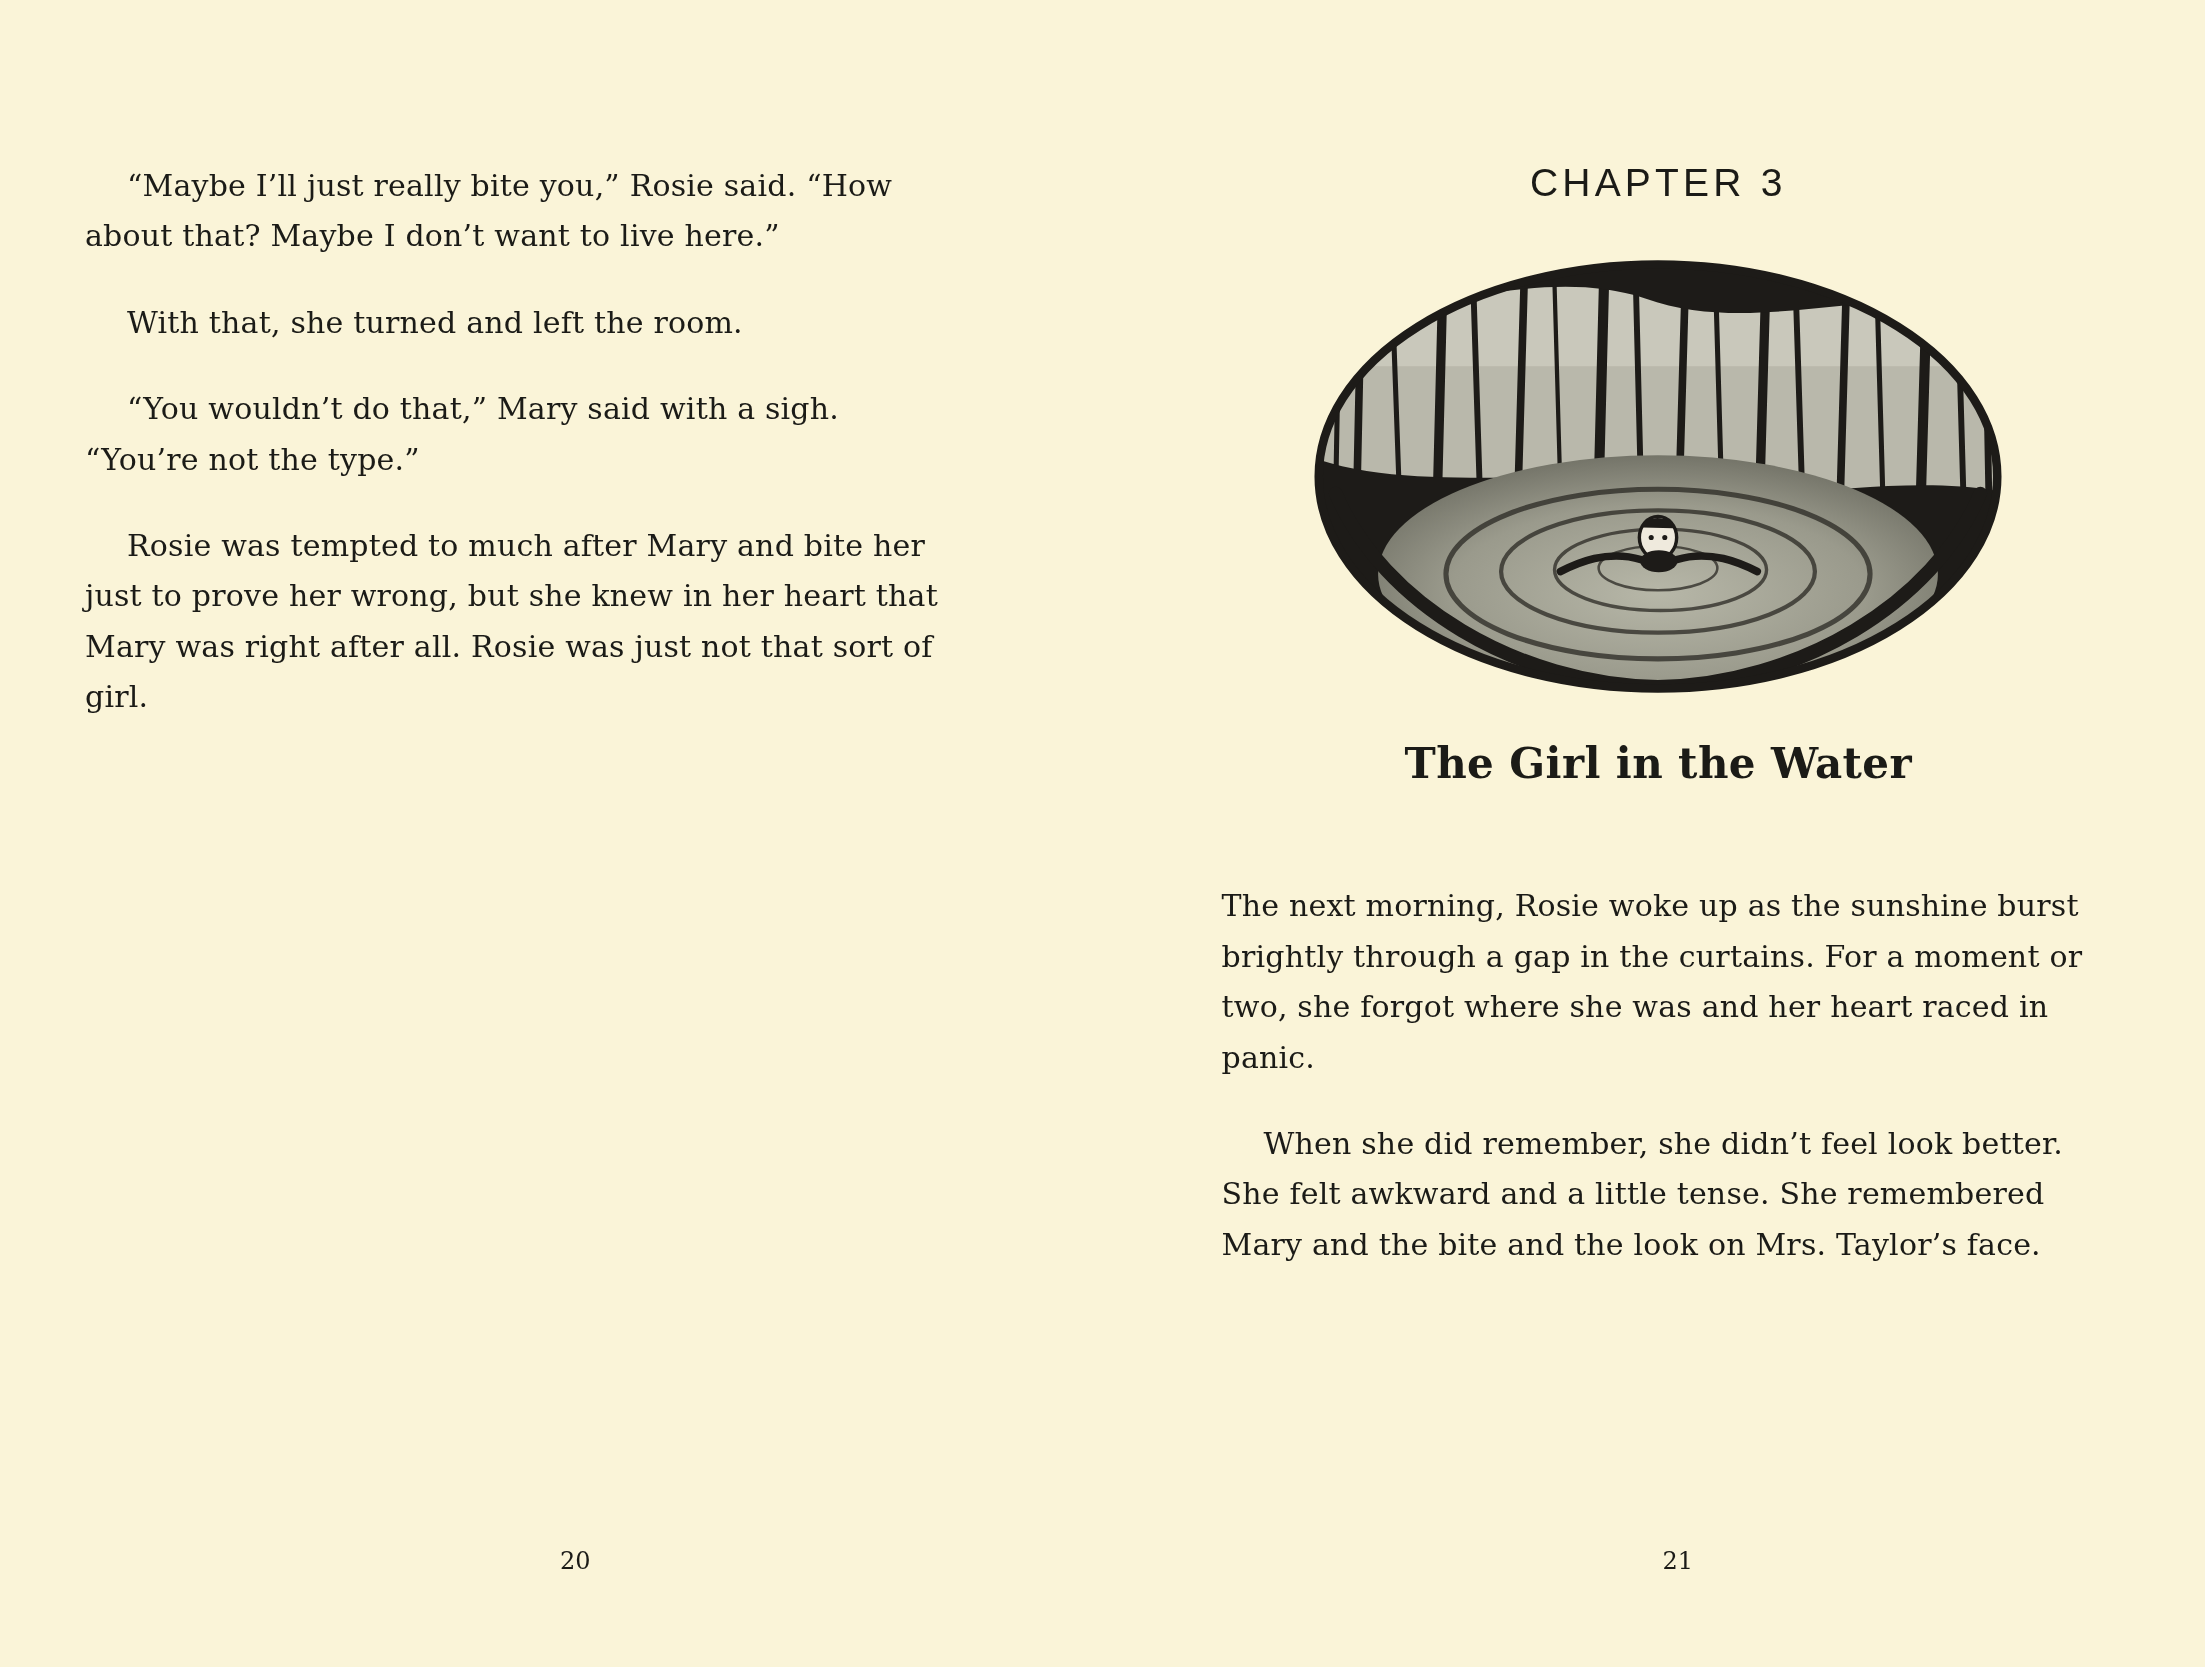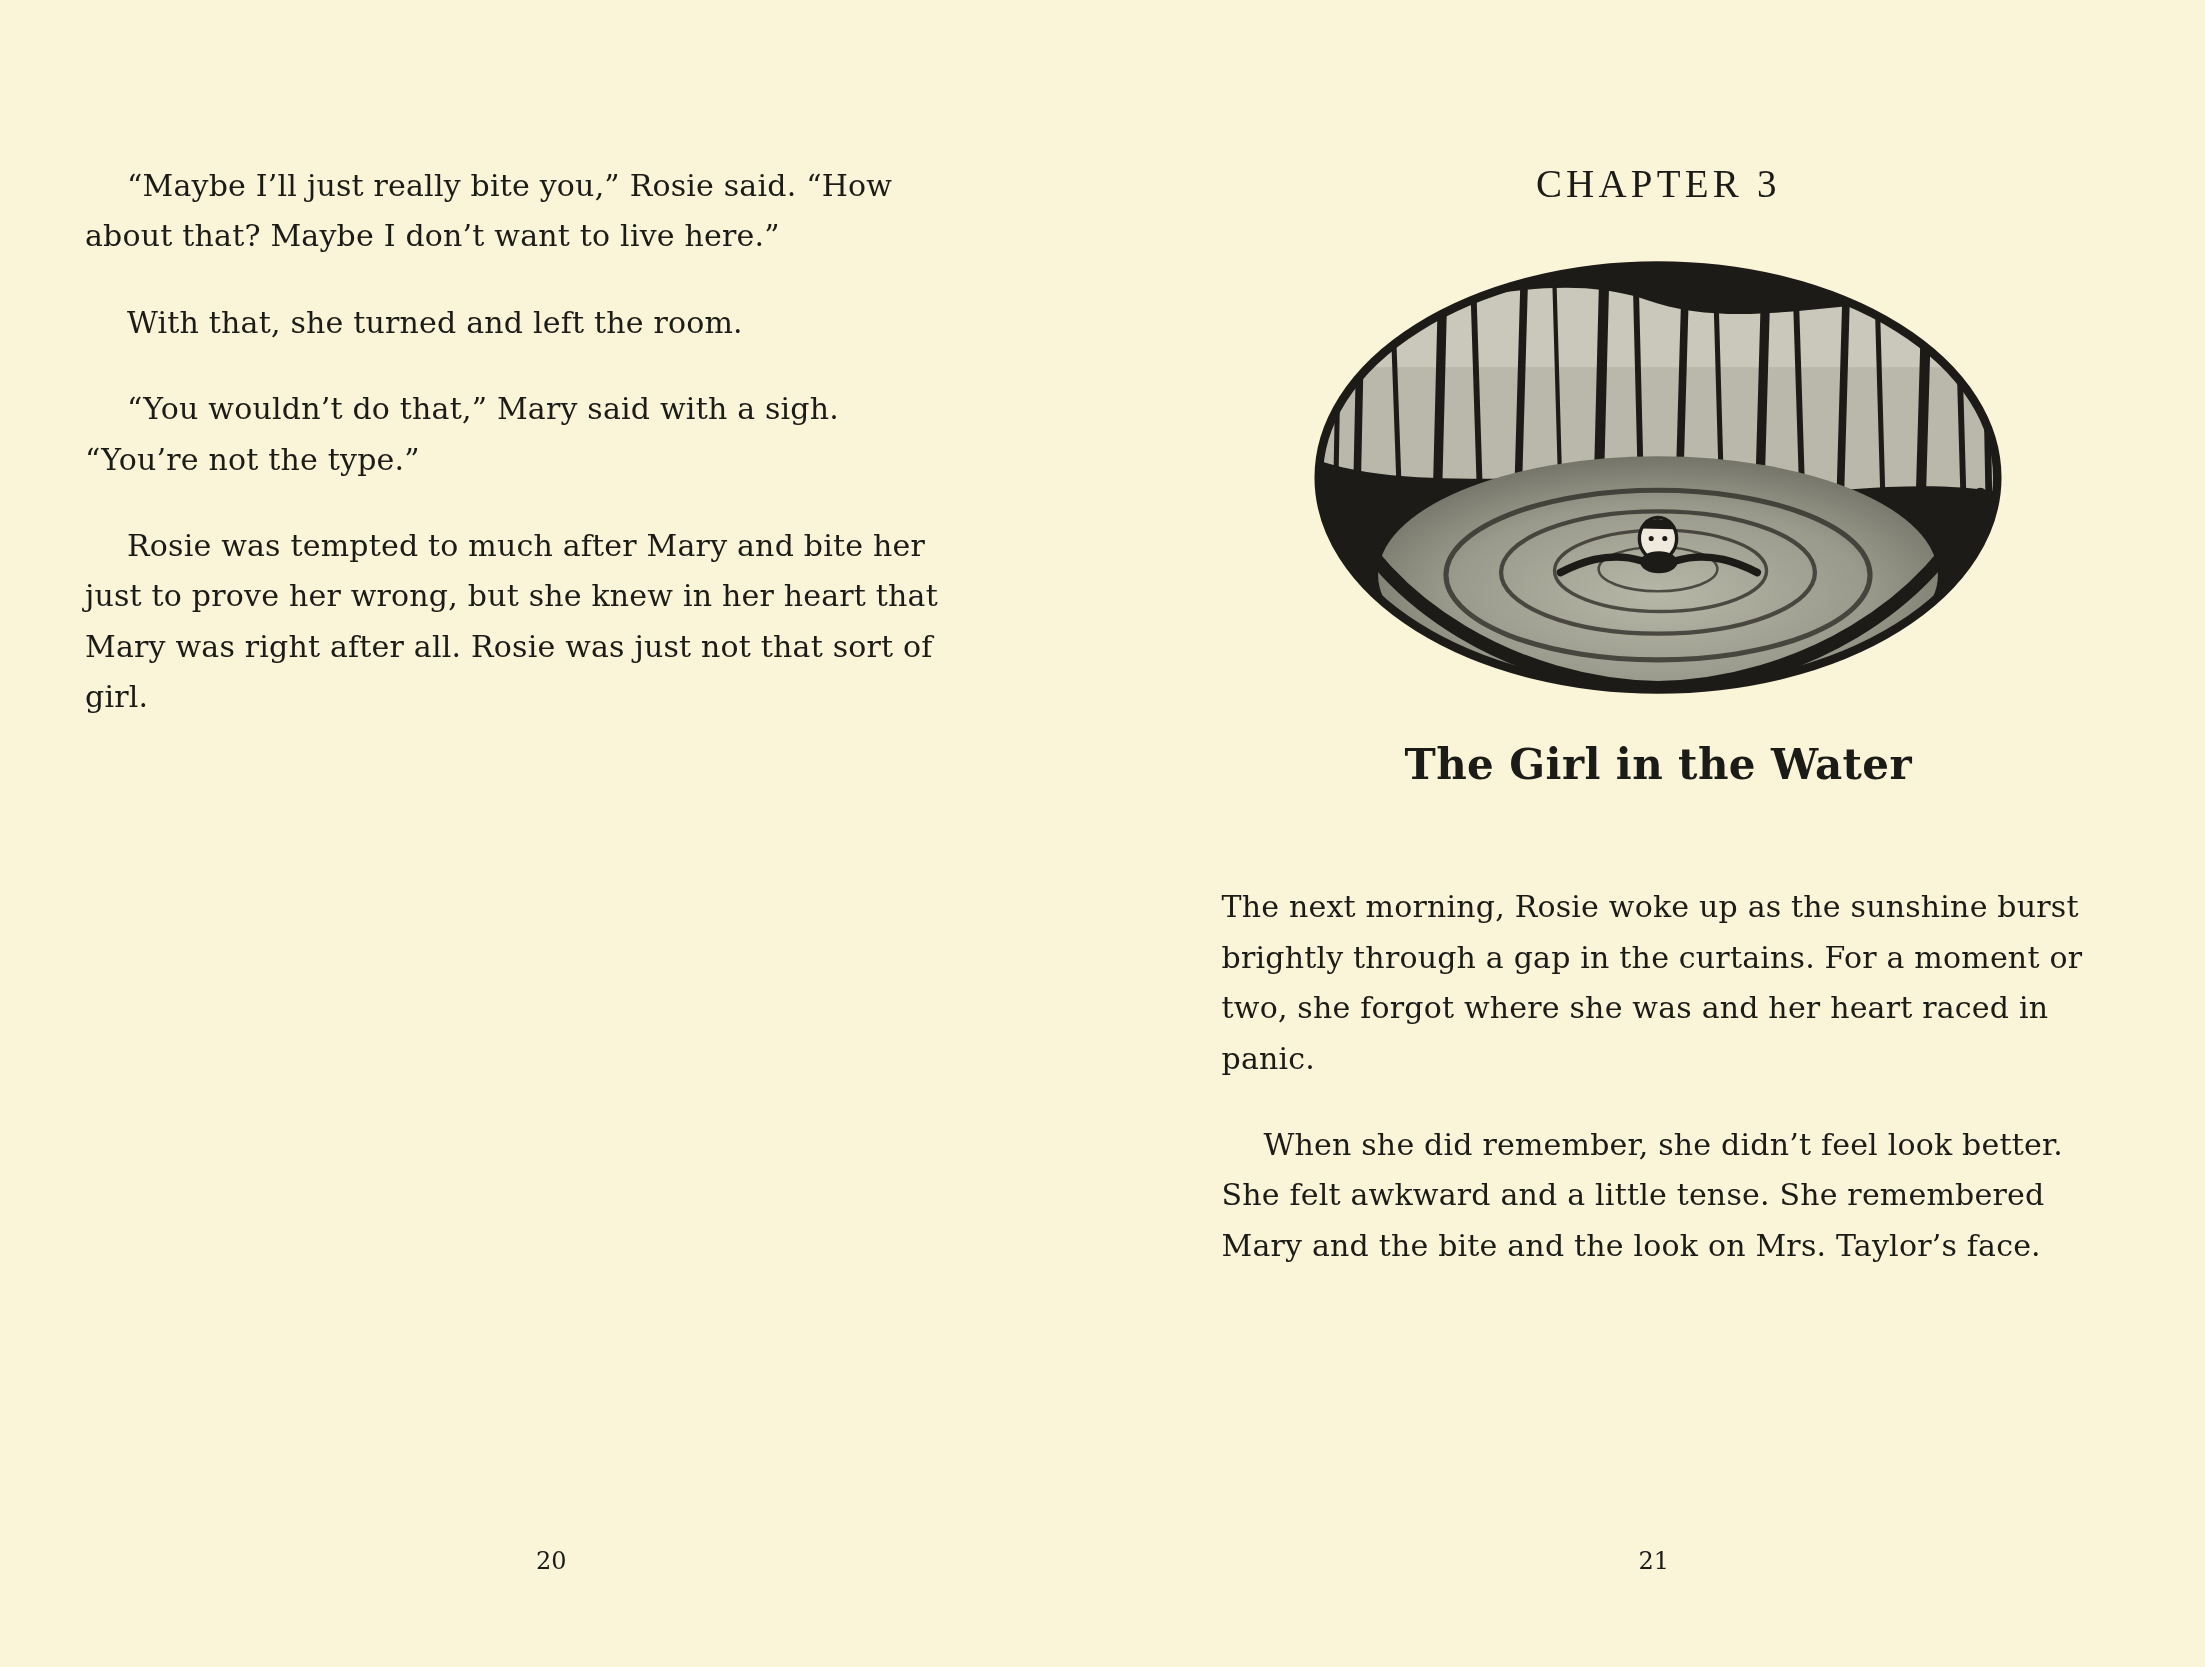--- a/index.html
+++ b/index.html
@@ -41,21 +41,21 @@
     letter-spacing: 0.2px;
   }
   p.body-text.no-indent {
     text-indent: 0;
   }
   .chapter-label {
     text-align: center;
     font-size: 39px;
     letter-spacing: 4.2px;
     margin: 0 0 34px 0;
-    font-family: Liberation Serif, serif;
+    font-family: Liberation Sans, sans-serif;
   }
   .illustration-wrap {
     display: flex;
     justify-content: center;
     align-items: center;
     margin: 0 0 25.4px 0;
   }
   .chapter-title {
     text-align: center;
     font-size: 42px;
@@ -63,20 +63,21 @@
     margin: 0 0 93px 0;
     letter-spacing: 0.4px;
   }
   .folio {
     position: absolute;
     bottom: 93px;
     font-size: 24px;
     width: 100%;
     left: 0;
     text-align: center;
+    padding-left: 24px;
   }
   .folio-left { padding-right: 551px; }
   .folio-right { padding-right: 93px; }
   .chapter-body {
     margin-top: 17px;
   }
 </style>
 </head>
 <body>
 

